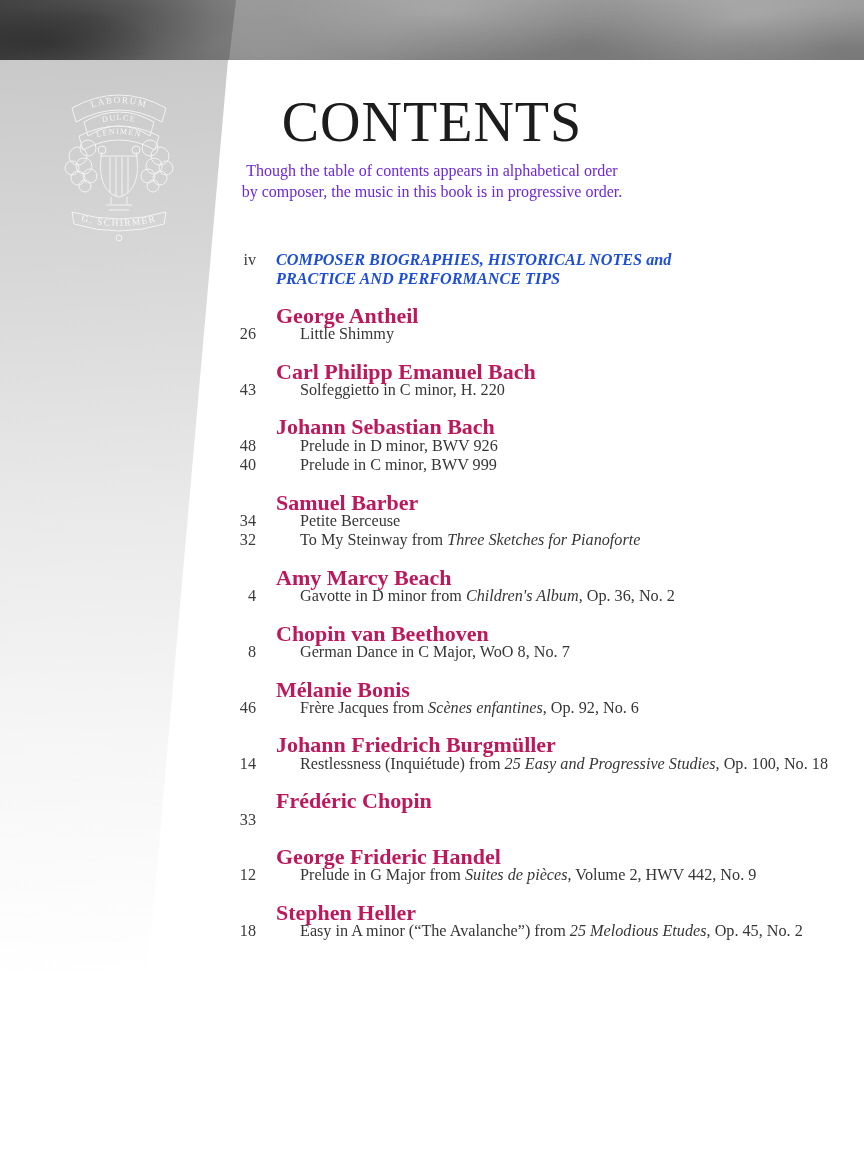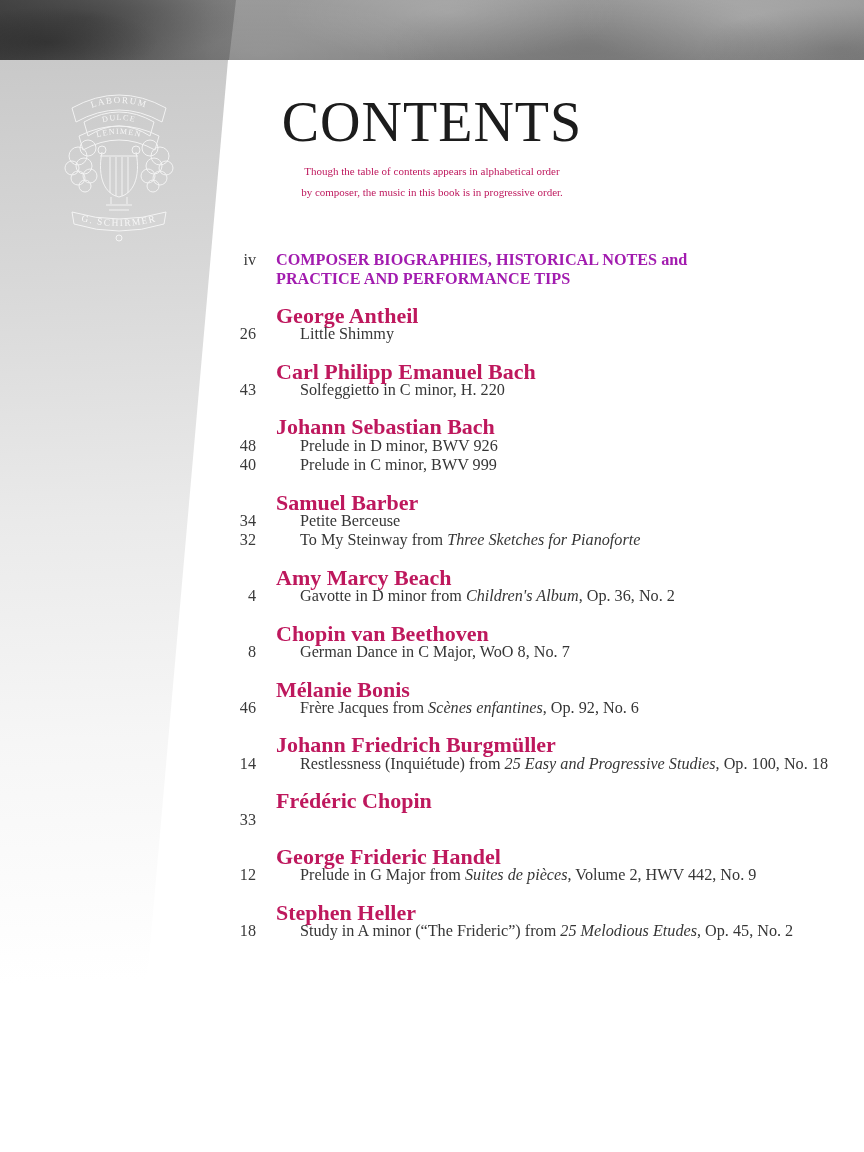--- a/index.html
+++ b/index.html
@@ -38,28 +38,28 @@
   .emblem { position:absolute; left:48px; top:12px; width:142px; height:172px; opacity:.82; }
   .emblem path, .emblem circle, .emblem line { vector-effect:non-scaling-stroke; }
   .emblem text { fill:#ffffff; font-family:"Liberation Serif", serif; }
 
   
   .head { position:absolute; left:232px; top:97px; width:400px; text-align:center; }
   .head h1 {
     margin:0 0 14px 0; font-weight:normal; font-size:56px; line-height:50px;
     color:#1c1c1c; letter-spacing:1px;
   }
-  .intro { margin:0; font-size:11px; line-height:20.5px; color:#be185d; }
+  .intro { margin:0; font-size:16px; line-height:20.5px; color:#6d28d9; }
   .intro span { display:block; }
 
   
   .toc { position:absolute; left:224px; top:251px; width:628px; font-size:16.2px; line-height:19.4px; color:#363636; }
   .num { display:inline-block; width:32px; text-align:right; color:#3a3a3a; flex:none; }
   .front { display:flex; margin-bottom:16px; }
-  .front-title { padding-left:20px; font-weight:bold; color:#a21caf; }
+  .front-title { padding-left:20px; font-weight:bold; color:#1d4ed8;font-style:italic; }
   .front-title span { display:block; }
   .toc-group { margin:0 0 17px 0; }
   .composer { margin:8px 0 0 52px; font-size:22px; line-height:19.4px; font-weight:bold; color:#be185d; }
   .entry { display:flex; }
   .title { padding-left:44px; }
   .it { font-style:italic;text-align:center; }
 </style>
 </head>
 <body>
 
@@ -243,19 +243,19 @@
       <span class="num">12</span>
       <span class="title"><span>Prelude in G Major from </span><span class="it">Suites de pièces</span><span>, Volume 2, HWV 442, No. 9</span></span>
     </div>
         </section>
 
   <section class="toc-group">
     <h3 class="composer">Stephen Heller</h3>
 
   <div class="entry">
       <span class="num">18</span>
-      <span class="title"><span>Study in A minor (“The Frideric”) from </span><span class="it">25 Melodious Etudes</span><span>, Op. 45, No. 2</span></span>
+      <span class="title"><span>Easy in A minor (“The Avalanche”) from </span><span class="it">25 Melodious Etudes</span><span>, Op. 45, No. 2</span></span>
     </div>
         </section>
 </div>
   </div>
 
 </div>
 
 </body></html>

